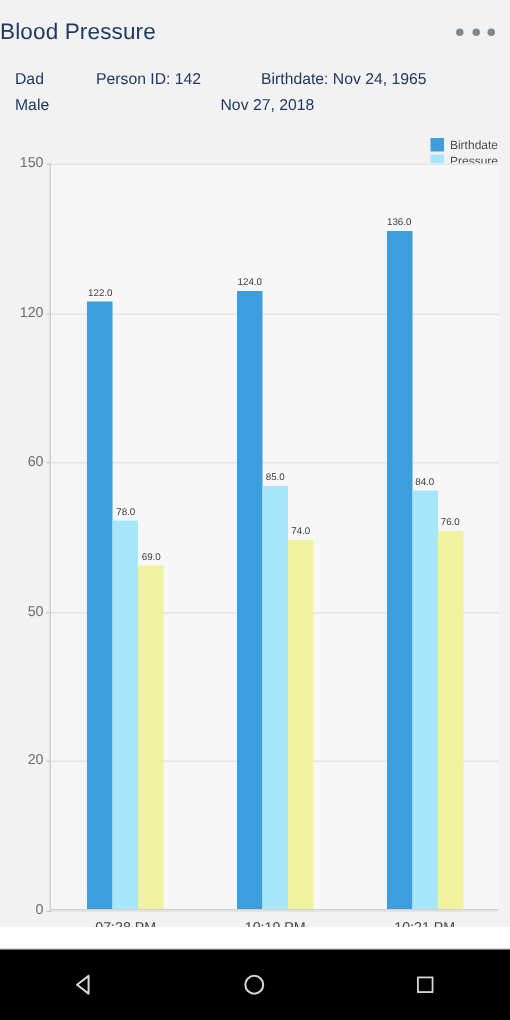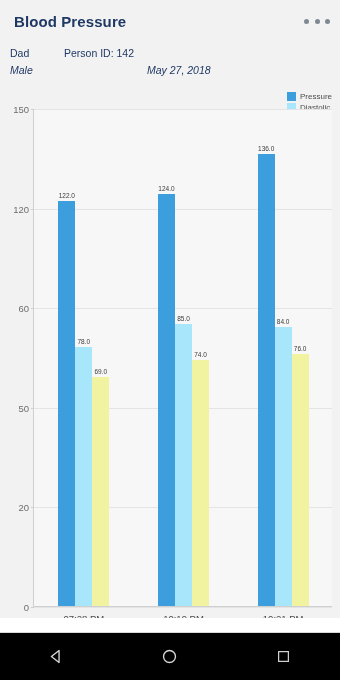--- a/index.html
+++ b/index.html
@@ -16,22 +16,21 @@
   }
 
   
   .titlebar {
     position: absolute; left: 0; top: 0;
     width: 340px; height: 42px;
     background: #f2f2f2;
     display: flex; align-items: center;
   }
   .title-text {
-    margin-left: 14px;
-    font-size: 15px; font-weight: bold;
+    font-size: 15px; font-weight: normal;
     color: #1f3864;
     letter-spacing: .1px;
   }
   .overflow-menu {
     position: absolute; right: 10px; top: 13px;
     width: 26px; height: 16px;
     display: flex; align-items: center; justify-content: space-between;
     cursor: pointer;
   }
   .overflow-menu i {
@@ -43,21 +42,21 @@
   
   .info-wrap {
     position: absolute; left: 0; top: 42px;
     width: 340px; height: 46px;
     background: #f2f2f2;
     color: #1f3864;
     font-size: 10.5px;
   }
   .info-row { position: absolute; left: 0; width: 340px; height: 21px; }
   .info-row.r1 { top: 5px; }
-  .info-row.r2 { top: 22px; font-style: italic; }
+  .info-row.r2 { top: 22px; }
   .info-cell { position: absolute; white-space: nowrap; }
   .c-name     { left: 10px; }
   .c-pid      { left: 64px; }
   .c-birth    { left: 174px; }
   .c-sex      { left: 10px; }
   .c-date     { left: 147px; }
 
   
   .chart {
     position: absolute; left: 0; top: 88px;
@@ -148,36 +147,37 @@
       <i></i>
       <i></i>
       <i></i>
     </div>
   </div>
 
   <div class="info-wrap">
     <div class="info-row r1">
       <span class="info-cell c-name">Dad</span>
       <span class="info-cell c-pid">Person ID: 142</span>
+      <span class="info-cell c-birth">Birthdate: Nov 24, 1965</span>
     </div>
     <div class="info-row r2">
       <span class="info-cell c-sex">Male</span>
-      <span class="info-cell c-date">May 27, 2018</span>
+      <span class="info-cell c-date">Nov 27, 2018</span>
     </div>
   </div>
 
   <div class="chart">
     <div class="legend" id="legend">
         <div class="legend-item">
           <span class="legend-swatch" style="background: rgb(61, 158, 222);"></span>
-          <span class="legend-label">Pressure</span>
+          <span class="legend-label">Birthdate</span>
         </div>
         <div class="legend-item">
           <span class="legend-swatch" style="background: rgb(168, 231, 251);"></span>
-          <span class="legend-label">Diastolic</span>
+          <span class="legend-label">Pressure</span>
         </div>
         <div class="legend-item">
           <span class="legend-swatch" style="background: rgb(242, 243, 160);"></span>
           <span class="legend-label">Pulse</span>
         </div>
       </div>
     <div class="plot" id="plot">
         <div class="gridline" style="top: 498px;"></div>
         <div class="tickmark" style="top: 498px;"></div>
         <div class="ytick" style="top: 498px;">0</div>

